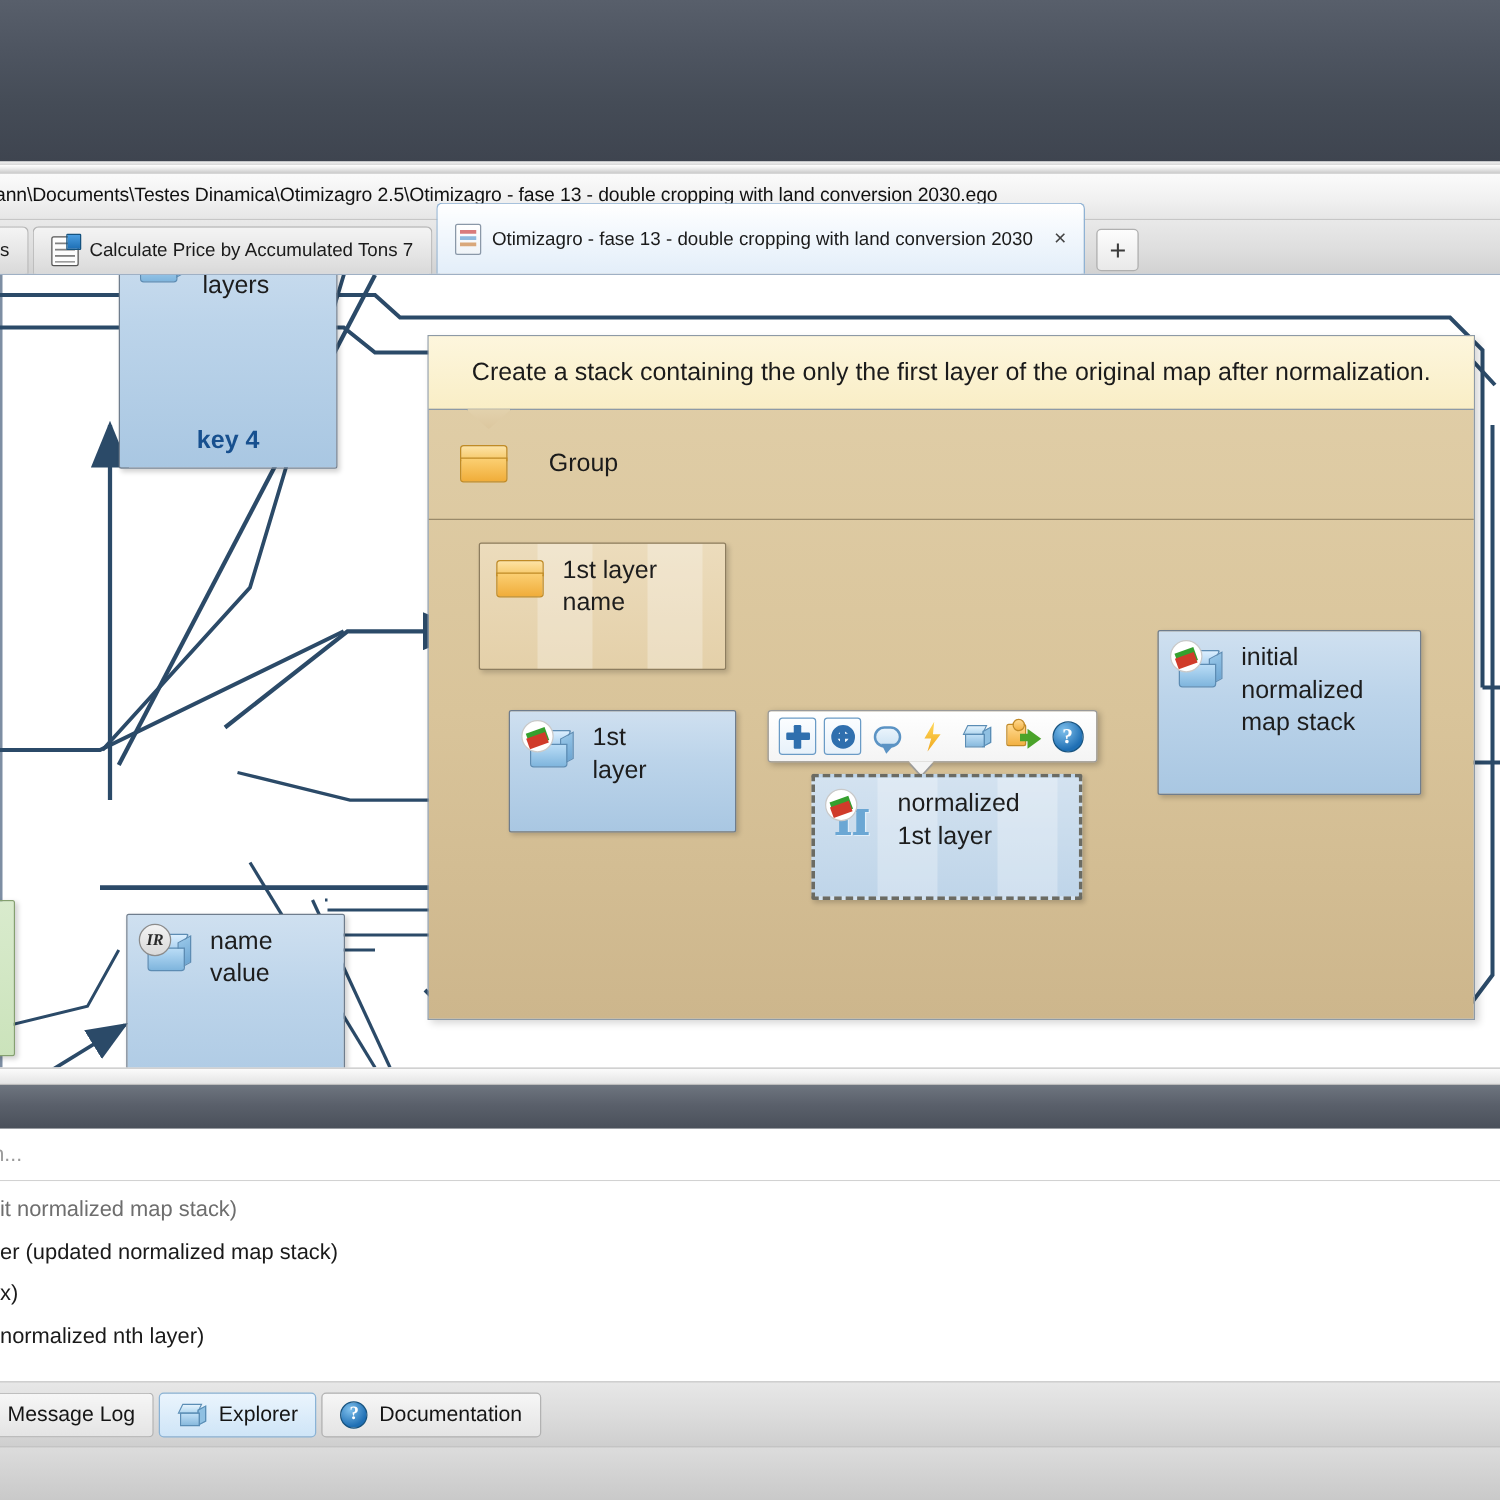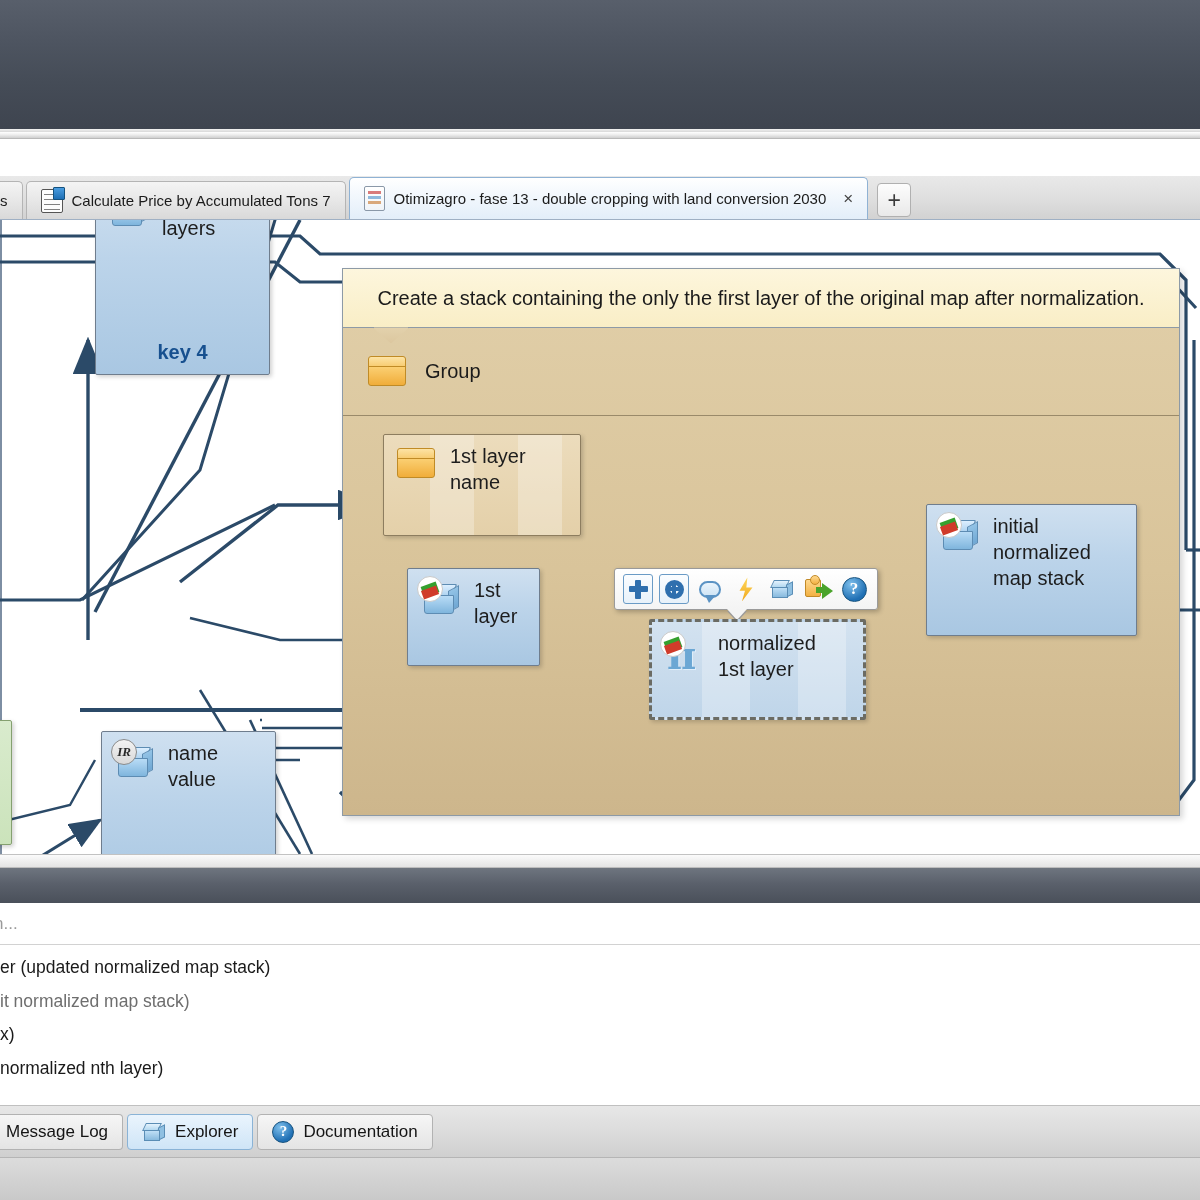--- a/index.html
+++ b/index.html
@@ -51,21 +51,21 @@
     padding:0 14px;
     background: linear-gradient(180deg,#f4f4f4 0%, #e6e6e6 55%, #d9d9d9 100%);
     border:1px solid #b4b4b4; border-bottom:none;
     border-radius:5px 5px 0 0;
     font-size:15px; color:#1b1b1b; white-space:nowrap;
     margin-right:3px;
   }
   .tab.partial { padding-left:0; border-left:none; border-radius:0 5px 0 0; }
   .tab.active {
     background: linear-gradient(180deg,#ffffff 0%, #f3f8fd 40%, #e3eef9 100%);
-    border-color:#8fb2d4; height:42px;
+    border-color:#8fb2d4; height:57px;
     box-shadow: inset 0 1px 0 #fff;
   }
   .tab-close { font-size:17px; color:#444; margin-left:8px; cursor:pointer; }
   .tab-add {
     width:34px; height:34px; margin-left:6px; margin-bottom:2px;
     display:flex; align-items:center; justify-content:center;
     background: linear-gradient(180deg,#fdfdfd,#e9e9e9);
     border:1px solid #b0b0b0; border-radius:4px;
     font-size:23px; color:#3b3b3b; line-height:1;
   }
@@ -195,21 +195,21 @@
     box-shadow:3px 3px 6px rgba(0,0,0,.16);
   }
   .group-comment {
     background: linear-gradient(180deg,#fdf6dd 0%, #f9eec6 100%);
     border-bottom:1.5px solid #8d9aa6;
     text-align:center; font-size:20px; color:#1b1b1b;
     padding:16px 26px; line-height:1.32;
   }
   .group-header {
     position:relative; height:88px; border-bottom:1.5px solid #9a8a6a;
-    display:flex; align-items:center; gap:14px; padding-left:22px;
+    display:flex; align-items:center; gap:28px; padding-left:22px;
     font-size:20px; color:#1b1b1b;
   }
   .group-header .notch {
     position:absolute; left:30px; top:-1px; width:36px; height:16px;
     background: linear-gradient(180deg,#e3d2ad,#dcc79f);
     clip-path: polygon(0 0, 100% 0, 50% 100%);
     border-left:1.5px solid #8d9aa6; border-right:1.5px solid #8d9aa6;
   }
   .group-body { position:relative; flex:1; }
 
@@ -333,20 +333,23 @@
   }
 </style>
 </head>
 <body>
 
 <div id="app">
 
   <div class="top-chrome"></div>
   <div class="chrome-bevel"></div>
 
+  <div class="path-bar">
+    <span class="path-text">ann\Documents\Testes Dinamica\Otimizagro 2.5\Otimizagro - fase 13 - double cropping with land conversion 2030.ego</span>
+  </div>
 
   <div class="tab-strip">
 
     <div class="tab partial">
       <span>s</span>
     </div>
 
     <div class="tab">
       <span class="ico-calc"></span>
       <span>Calculate Price by Accumulated Tons 7</span>
@@ -462,21 +465,21 @@
           <div class="row" style="position:relative;">
             <span class="folder">
               <span class="lid"></span>
                 <span class="box"></span>
             </span>
             <span class="label" style="white-space:pre-line">1st layer
 name</span>
           </div>
         </div>
 
-        <div class="node blue" style="left:64px; top:152px; width:133px; height:98px;">
+        <div class="node blue" style="left:64px; top:152px; width:182px; height:98px;">
           <div class="row">
             <span class="cube">
               <span class="top"></span>
                 <span class="side"></span>
                 <span class="body"></span>
               <span class="badge">
                   <span class="g"></span>
                   <span class="r"></span>
                 </span>
             </span>
@@ -557,22 +560,22 @@
   </div>
 
   <div class="bottom-split"></div>
   <div class="bottom-dark"></div>
 
   <div class="search-row">
     <span class="search-ghost">h...</span>
   </div>
 
   <div class="log-list">
+    <div class="log-line clipped">it normalized map stack)</div>
     <div class="log-line">er (updated normalized map stack)</div>
-    <div class="log-line clipped">it normalized map stack)</div>
     <div class="log-line">x)</div>
     <div class="log-line">normalized nth layer)</div>
   </div>
 
   <div class="bottom-tabs">
     <div class="btab first">
       <span>Message Log</span>
     </div>
     <div class="btab active">
       <span class="ic-cube2">

